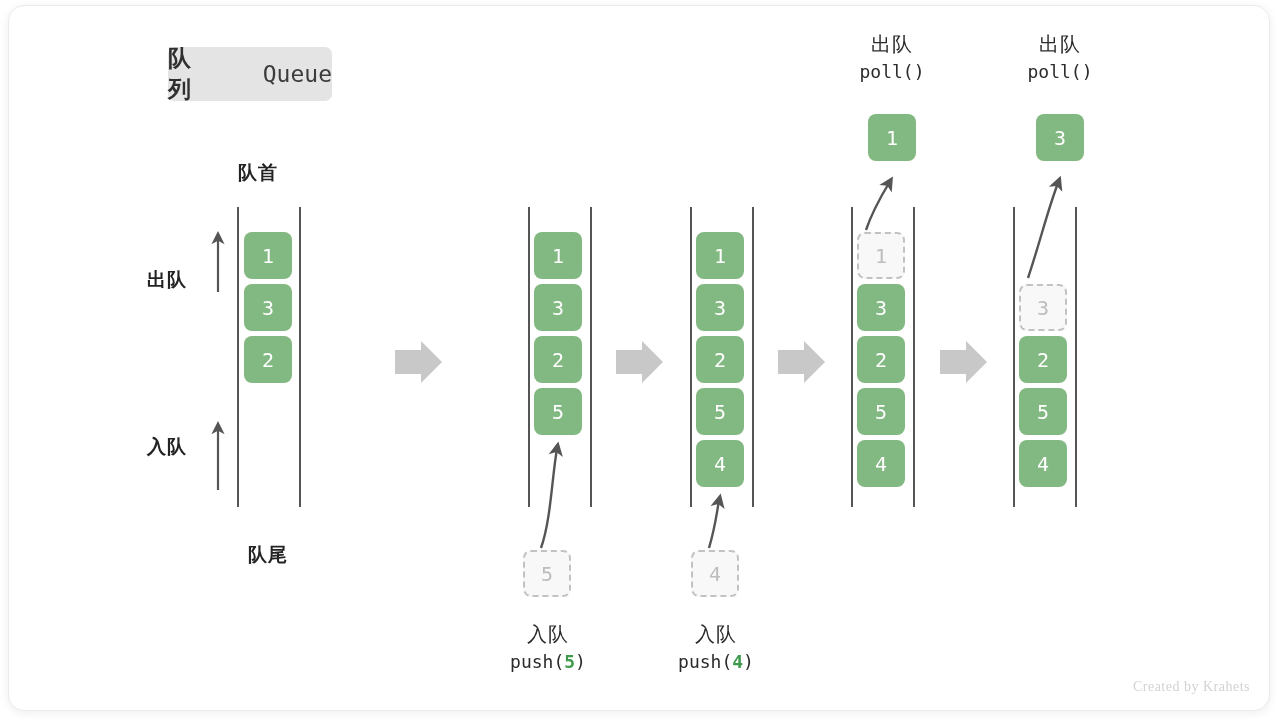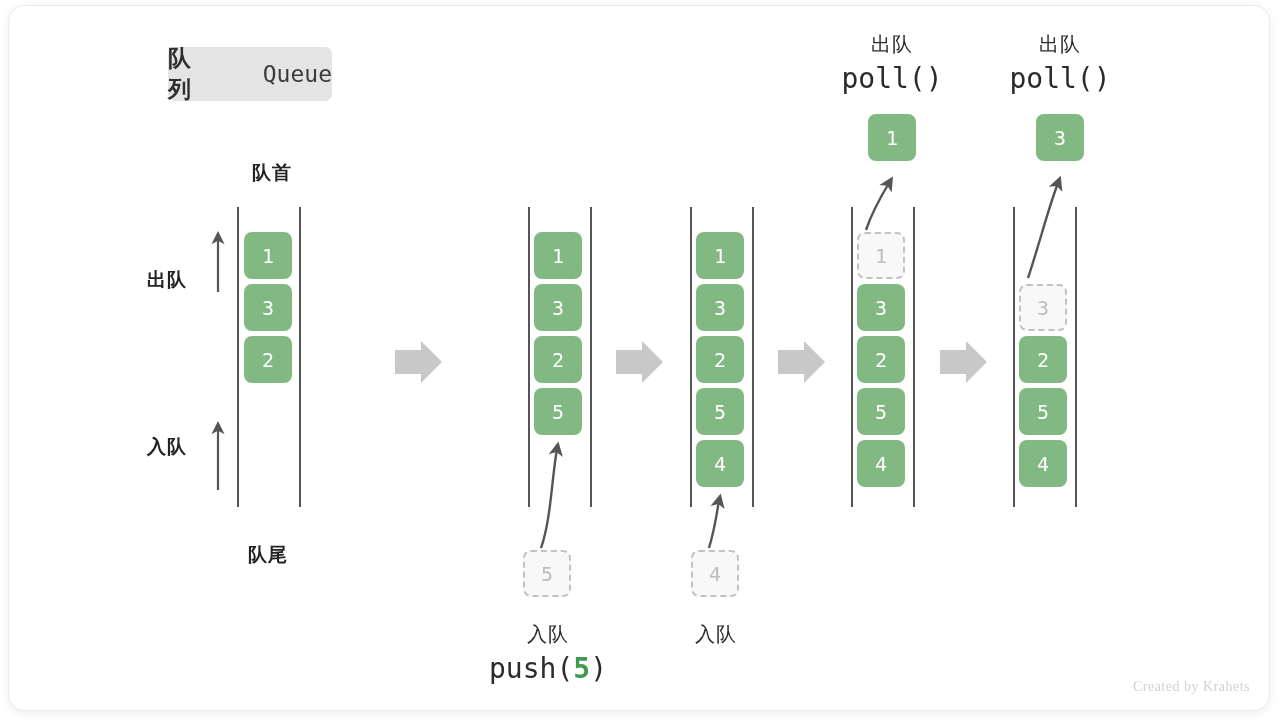--- a/index.html
+++ b/index.html
@@ -111,21 +111,21 @@
     line-height: 1.45;
   }
   .op-caption .cn {
     font-size: 20px;
     font-weight: normal;
     color: #2b2b2b;
     letter-spacing: 1px;
   }
   .op-caption .code {
     font-family: "DejaVu Sans Mono", "Liberation Mono", monospace;
-    font-size: 28px;
+    font-size: 18px;
     color: #2b2b2b;
   }
   .op-caption .code .arg {
     color: #3f9a4d;
     font-weight: bold;
   }
 
   
   #overlay {
     position: absolute;
@@ -149,21 +149,21 @@
 <body>
 
 <div id="stage">
   <div id="card"></div>
 
   <div id="title-badge">
     <span class="cn">队列</span>
     <span class="en">Queue</span>
   </div>
 
-  <div class="hdr-label" style="left:252px; top:160px;text-align:right;">队首</div>
+  <div class="hdr-label" style="left:238px; top:160px;text-align:right;">队首</div>
   <div class="hdr-label" style="left:248px; top:542px;text-align:right;">队尾</div>
 
   <div class="side-label" style="left:147px; top:267px;">出队</div>
   <div class="side-label" style="left:147px; top:434px;">入队</div>
 
   <div class="rail" style="left:237px; top:207px; height:300px;"></div>
   <div class="rail" style="left:299px; top:207px; height:300px;"></div>
   <div class="cell" style="left:244px; top:232px;">1</div>
   <div class="cell" style="left:244px; top:284px;">3</div>
   <div class="cell" style="left:244px; top:336px;">2</div>
@@ -204,20 +204,21 @@
   <div class="cell" style="left:868px; top:114px;">1</div>
   <div class="cell" style="left:1036px; top:114px;">3</div>
 
   <div class="op-caption" style="left:448px; top:620px; width:200px;">
     <div class="cn">入队</div>
     <div class="code"><span>push(</span><span class="arg">5</span><span>)</span></div>
   </div>
 
   <div class="op-caption" style="left:616px; top:620px; width:200px;">
     <div class="cn">入队</div>
+    <div class="code"><span>push(</span><span class="arg">4</span><span>)</span></div>
   </div>
 
   <div class="op-caption" style="left:792px; top:30px; width:200px;">
     <div class="cn">出队</div>
     <div class="code"><span>poll(</span><span class="arg"></span><span>)</span></div>
   </div>
 
   <div class="op-caption" style="left:960px; top:30px; width:200px;">
     <div class="cn">出队</div>
     <div class="code"><span>poll(</span><span class="arg"></span><span>)</span></div>

